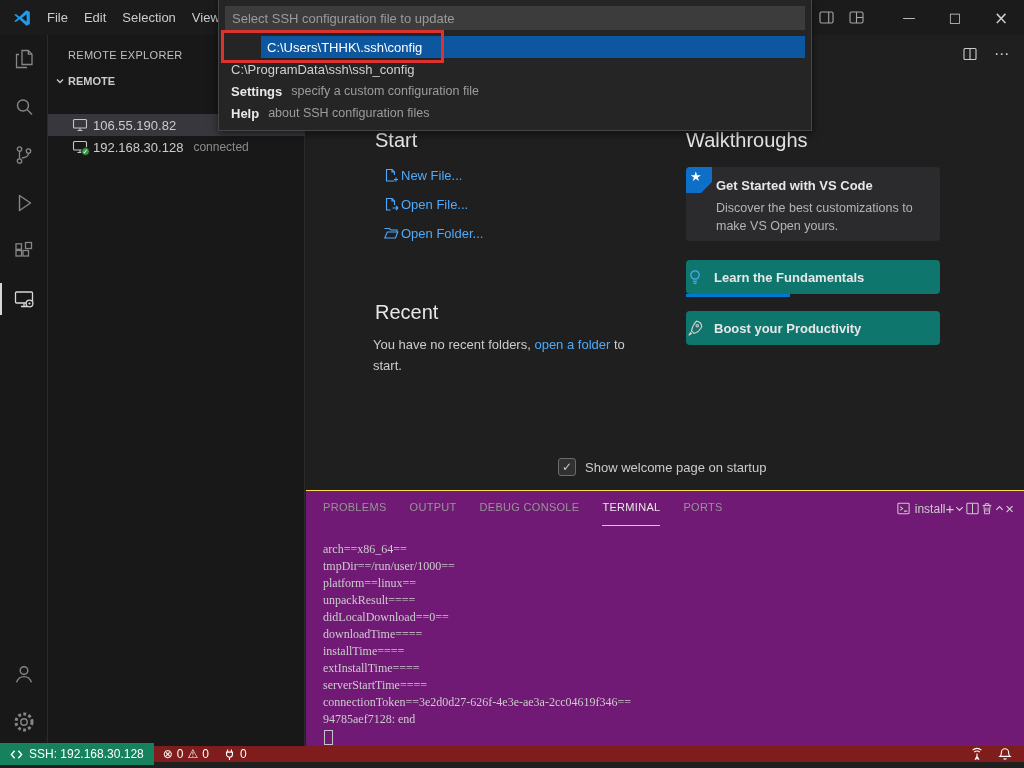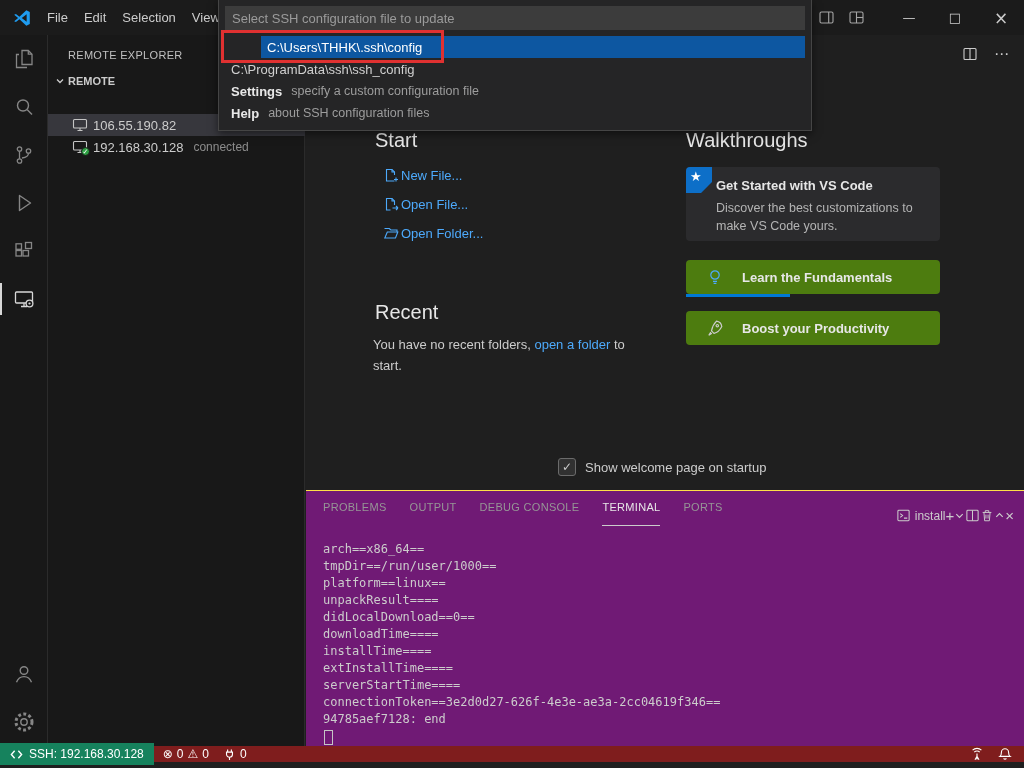--- a/index.html
+++ b/index.html
@@ -59,40 +59,40 @@
   .start-item{position:absolute;display:flex;align-items:center;gap:2px;color:#4daafc;cursor:pointer;height:18px;}
   .start-item span{font-size:13px;}
   .recent-para{position:absolute;left:67px;top:299px;width:272px;font-size:13px;color:#cccccc;line-height:1.65;}
   .recent-para a{color:#4daafc;text-decoration:none;cursor:pointer;}
   .card{position:absolute;left:380px;width:254px;background:#2b2b2d;border-radius:4px;cursor:pointer;}
   .card1{top:132px;height:74px;}
   .badge{position:absolute;left:0;top:0;width:26px;height:26px;background:#0d6fc8;border-top-left-radius:4px;clip-path:polygon(0 0,100% 0,100% 58%,58% 100%,0 100%);color:#fff;font-size:13px;display:flex;align-items:flex-start;justify-content:flex-start;padding:2px 0 0 4px;}
   .card-title{font-size:13px;font-weight:bold;color:#e7e7e7;}
   .card1 .card-title{position:absolute;left:30px;top:11px;}
   .card1 .card-desc{position:absolute;left:30px;top:32px;width:208px;font-size:12.5px;color:#b4b4b4;line-height:1.45;}
-  .card-small{height:34px;display:flex;align-items:center;padding-left:20px;gap:18px;background:#4d7c0f;}
+  .card-small{height:34px;display:flex;align-items:center;padding-left:0;gap:10px;background:#0f766e;}
   .card2{top:225px;}
   .card3{top:276px;}
   .progress{position:absolute;left:0;bottom:-3px;width:104px;height:3px;background:#0078d4;}
   .startup{position:absolute;left:252px;top:423px;display:flex;align-items:center;gap:9px;cursor:pointer;}
   .checkbox{width:18px;height:18px;background:#313131;border:1px solid #6b6b6b;border-radius:3px;color:#cccccc;font-size:12px;display:flex;align-items:center;justify-content:center;}
   .startup-label{font-size:13px;color:#cccccc;}
 
   
   .panel{position:absolute;left:0;top:455px;width:718px;height:256px;border-top:1px solid #fde047;background:#701a75;}
   .panel-tabs{display:flex;gap:23px;padding:10px 0 0 17px;height:35px;}
   .panel-tab{font-size:11px;color:#969696;letter-spacing:.3px;padding-bottom:6px;cursor:pointer;}
   .panel-tab.active{color:#e7e7e7;border-bottom:1px solid #cccccc;}
-  .panel-toolbar{position:absolute;right:10px;top:16px;display:flex;align-items:center;color:#cccccc;}
+  .panel-toolbar{position:absolute;right:10px;top:9px;display:flex;align-items:center;color:#cccccc;}
   .panel-toolbar .tb{display:flex;align-items:center;cursor:pointer;}
   .tb-label{font-size:12px;color:#cccccc;margin-left:4px;}
   .tb-plus{font-size:15px;}
   .tb-close{font-size:15px;}
   .terminal-body{position:absolute;left:17px;top:50px;font-family:"DejaVu Sans Mono","Liberation Mono",monospace;font-size:12px;color:#cccccc;cursor:text;}
-  .t-line{height:17px;line-height:17px;white-space:pre;}
+  .t-line{height:17px;line-height:17px;white-space:pre;font-family:Liberation Serif, serif;}
   .t-cursor{width:9px;height:15px;border:1px solid #c5c5c5;margin-top:2px;margin-left:1px;}
 
   
   .statusbar{position:absolute;left:0;top:746px;width:1024px;height:16px;background:#7f1d1d;display:flex;align-items:center;color:#fff;font-size:12px;z-index:6;}
   .sb-remote{height:22px;background:#16825d;display:flex;align-items:center;padding:0 10px;gap:6px;cursor:pointer;}
   .sb-item{display:flex;align-items:center;gap:4px;padding:0 5px;height:22px;margin-left:4px;cursor:pointer;}
   .sb-glyph{font-size:12px;}
   .sb-right{margin-left:auto;display:flex;align-items:center;gap:14px;padding-right:12px;}
   .sb-right span{display:flex;cursor:pointer;}
 </style>
@@ -295,21 +295,21 @@
       <span>to start.</span>
     </p>
 
     <h2 class="wl-heading" style="left:380px;top:94px;">Walkthroughs</h2>
 
     <div class="card card1">
       <span class="badge">
           <span>★</span>
         </span>
       <div class="card-title">Get Started with VS Code</div>
-      <div class="card-desc">Discover the best customizations to make VS Code yours.</div>
+      <div class="card-desc">Discover the best customizations to make VS Open yours.</div>
     </div>
 
     <div class="card card-small card2">
       <svg width="18" height="18" viewBox="0 0 18 18" stroke="#4daafc" fill="none" stroke-width="1.2">
           <circle cx="9" cy="7" r="4.2"></circle>
           <path d="M7 13.3h4M7.6 15.3h2.8"></path>
         </svg>
       <div class="card-title">Learn the Fundamentals</div>
       <div class="progress"></div>
     </div>

